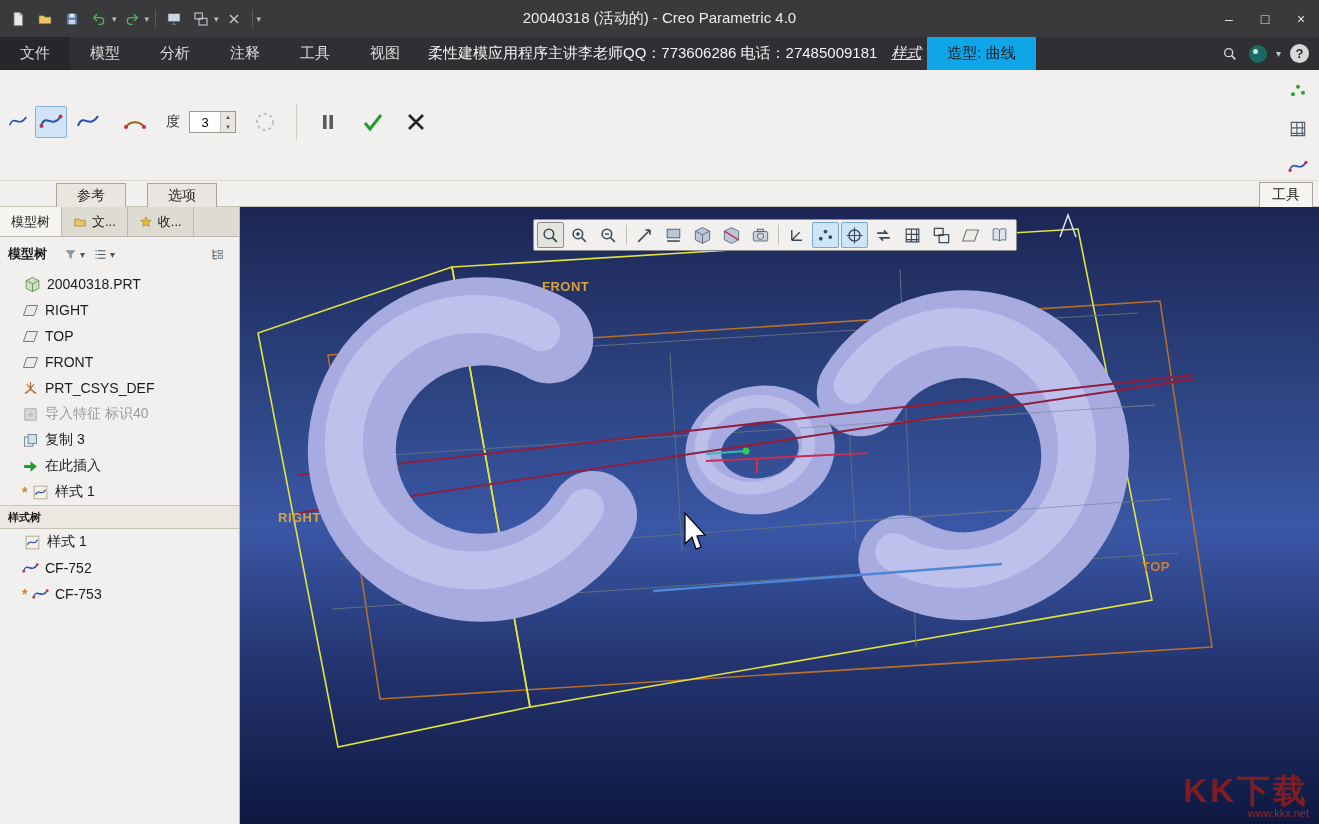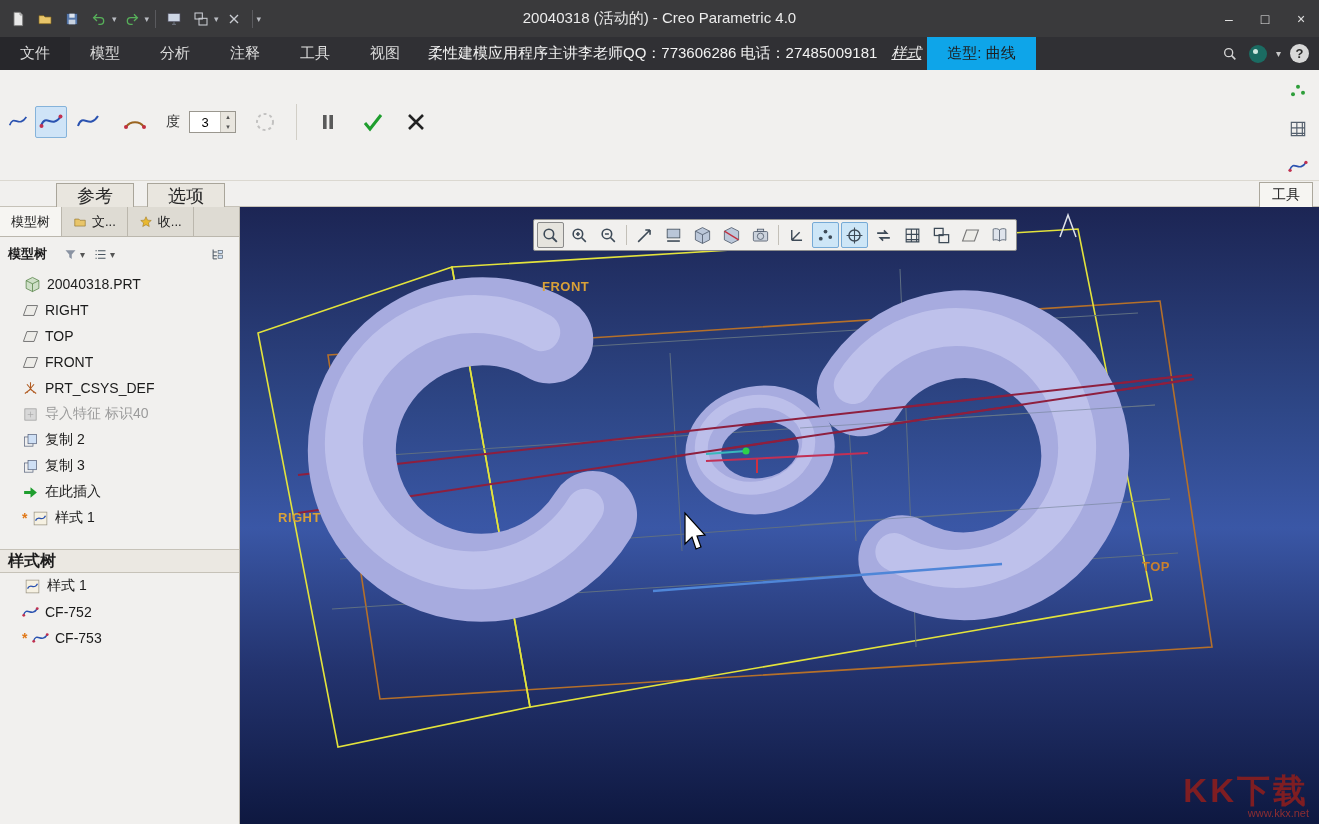--- a/index.html
+++ b/index.html
@@ -46,21 +46,21 @@
   .spinner input{width:30px;border:none;outline:none;font-size:13px;text-align:center;font-family:"Liberation Sans",sans-serif}
   .spinbtns{width:15px;display:flex;flex-direction:column;border-left:1px solid #c4c1b9}
   .spinbtns span{flex:1;display:flex;align-items:center;justify-content:center;font-size:7px;color:#555;background:#e9e6df}
   .vsep{width:1px;height:36px;background:#d2cfc7;margin:0 10px}
   .ribbon-side{position:absolute;right:8px;top:8px;display:flex;flex-direction:column;gap:12px}
   .ribbon-side .rbtn{min-width:26px;height:26px}
   .ribbon-side svg{width:20px;height:20px}
 
   
   .subtabrow{height:26px;background:#f1f0ee;position:relative;border-bottom:1px solid #c6c2b8}
-  .subtab{position:absolute;top:2px;height:24px;padding:0 20px;background:#e9e6df;border:1px solid #a9a59a;border-bottom:none;font-size:18px;display:flex;align-items:center;color:#2a2a2a}
+  .subtab{position:absolute;top:2px;height:24px;padding:0 20px;background:#e9e6df;border:1px solid #a9a59a;border-bottom:none;font-size:14px;display:flex;align-items:center;color:#2a2a2a}
   .subtab.t1{left:56px}
   .subtab.t2{left:147px}
   .tools-tab{position:absolute;right:6px;top:1px;height:25px;min-width:54px;background:#f6f5f2;border:1px solid #aba79c;border-bottom:none;display:flex;align-items:center;justify-content:center;font-size:14px;color:#222}
 
   
   .main{display:flex;height:617px}
   .left-panel{width:240px;background:#f1f0ee;border-right:1px solid #b9b5ab;display:flex;flex-direction:column;flex:none}
   .ptabs{height:30px;display:flex;background:#dedbd3;border-bottom:1px solid #bbb7ad}
   .ptab{display:flex;align-items:center;gap:5px;padding:0 11px;font-size:13px;border-right:1px solid #bbb7ad;color:#222}
   .ptab.active{background:#f6f5f2}
@@ -68,21 +68,21 @@
   .tree-header{height:34px;display:flex;align-items:center;padding:0 8px;gap:8px;font-size:13px;color:#1c1c1c}
   .tree-header .hl{font-weight:bold;margin-right:8px}
   .hico{display:flex;align-items:center;gap:2px}
   .hico svg{width:15px;height:15px;color:#4a5560}
   .hspacer{flex:1}
   .trow{height:26px;display:flex;align-items:center;gap:6px;padding-left:22px;font-size:14px;color:#1b1b1b}
   .trow.root{padding-left:24px}
   .trow.muted{color:#9b9b9b}
   .tic{width:17px;height:17px;flex:none}
   .ast{color:#e07818;font-weight:bold;font-size:14px;width:8px;margin-right:-4px;line-height:10px}
-  .style-header{height:24px;margin-top:18px;display:flex;align-items:center;padding-left:8px;font-size:16px;font-weight:bold;color:#1c1c1c;border-top:1px solid #c6c2b8;border-bottom:1px solid #c6c2b8;background:#ebe8e2}
+  .style-header{height:24px;display:flex;align-items:center;padding-left:8px;font-size:11px;font-weight:bold;color:#1c1c1c;border-top:1px solid #c6c2b8;border-bottom:1px solid #c6c2b8;background:#ebe8e2}
 
   
   .viewport{flex:1;position:relative;overflow:hidden;background:#1c2554}
   .scene{position:absolute;inset:0;width:100%;height:100%}
   .vtoolbar{position:absolute;left:293px;top:12px;display:flex;align-items:center;gap:2px;background:#f1f0ee;border:1px solid #8d8d8d;padding:2px 3px;border-radius:2px}
   .vtb{width:27px;height:26px;display:flex;align-items:center;justify-content:center;border:1px solid transparent;border-radius:2px}
   .vtb svg{width:19px;height:19px;color:#3d4a57}
   .vtb.framed{border-color:#8a8a8a;background:#e6e4de}
   .vtb.pressed{background:#cde6f7;border-color:#76aad6}
   .vtsep{width:1px;height:20px;background:#c3c0b8;margin:0 2px}
@@ -479,26 +479,20 @@
       <div class="trow muted">
           <svg class="tic">
             <use href="#s-import"></use>
           </svg>
           <span>导入特征 标识40</span>
         </div>
       <div class="trow">
           <svg class="tic">
             <use href="#s-copy"></use>
           </svg>
-          <span>复制 2</span>
-        </div>
-      <div class="trow">
-          <svg class="tic">
-            <use href="#s-copy"></use>
-          </svg>
           <span>复制 3</span>
         </div>
       <div class="trow">
           <svg class="tic">
             <use href="#s-insert"></use>
           </svg>
           <span>在此插入</span>
         </div>
       <div class="trow">
           <span class="ast">*</span>

